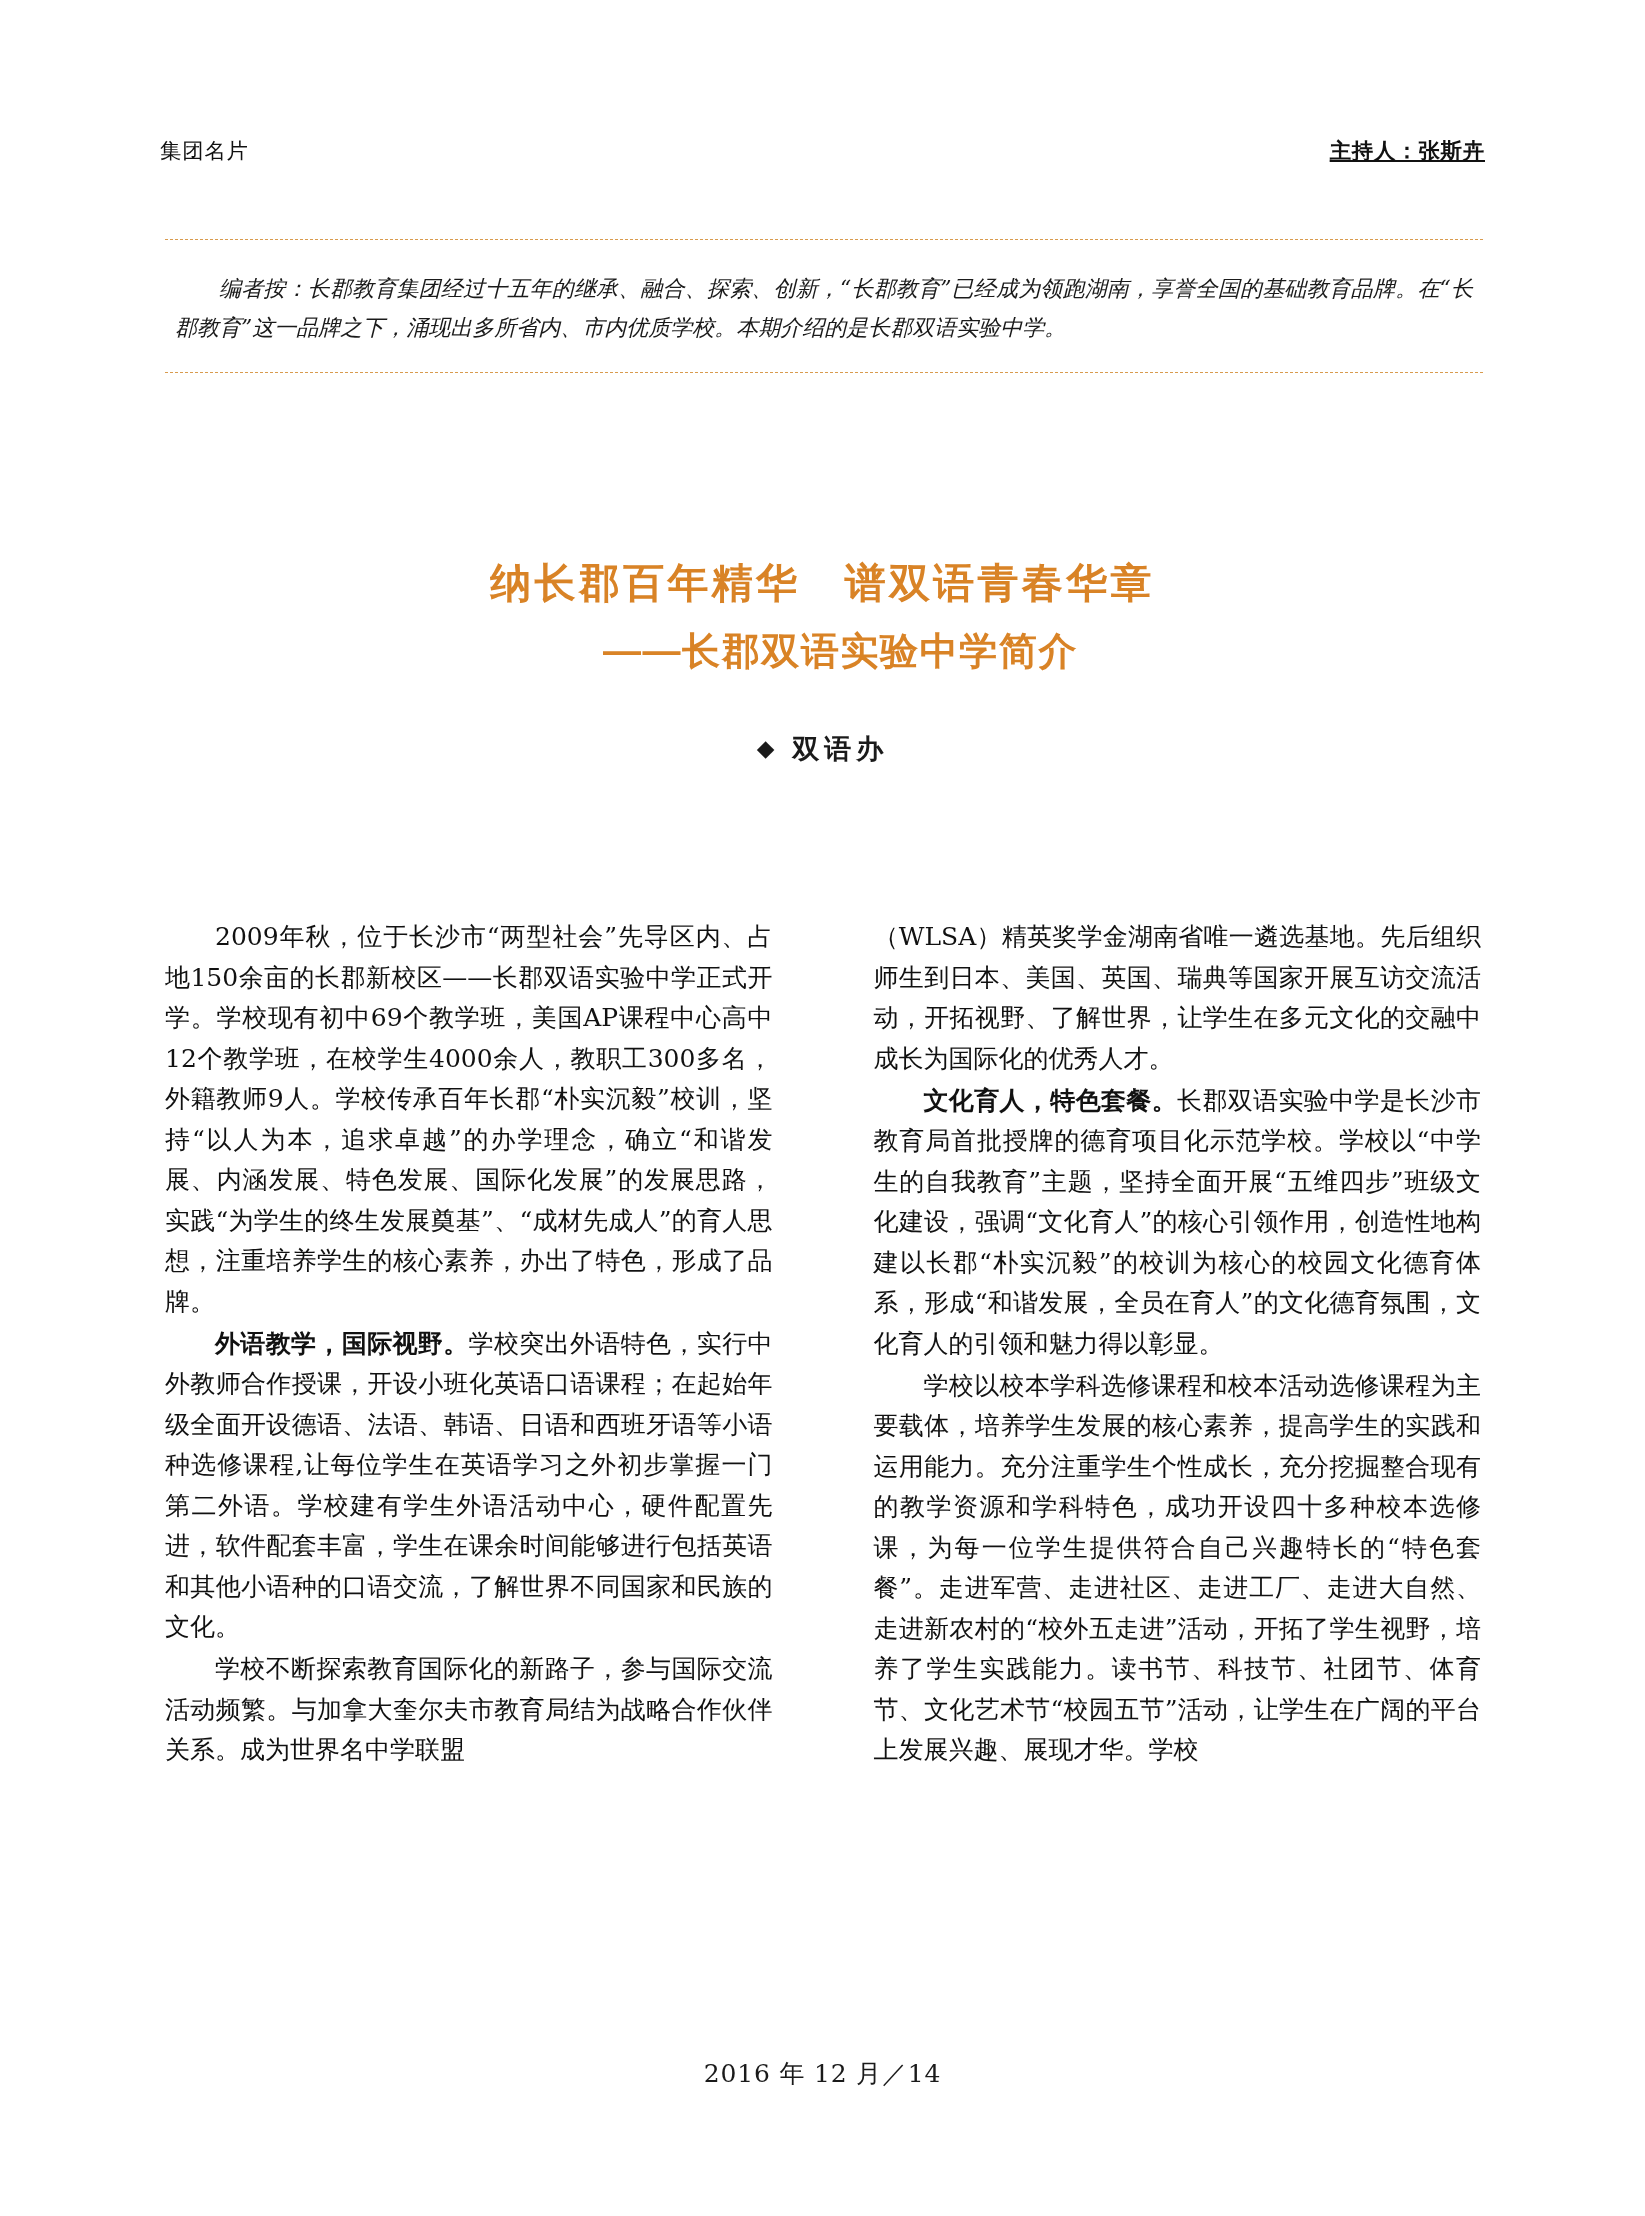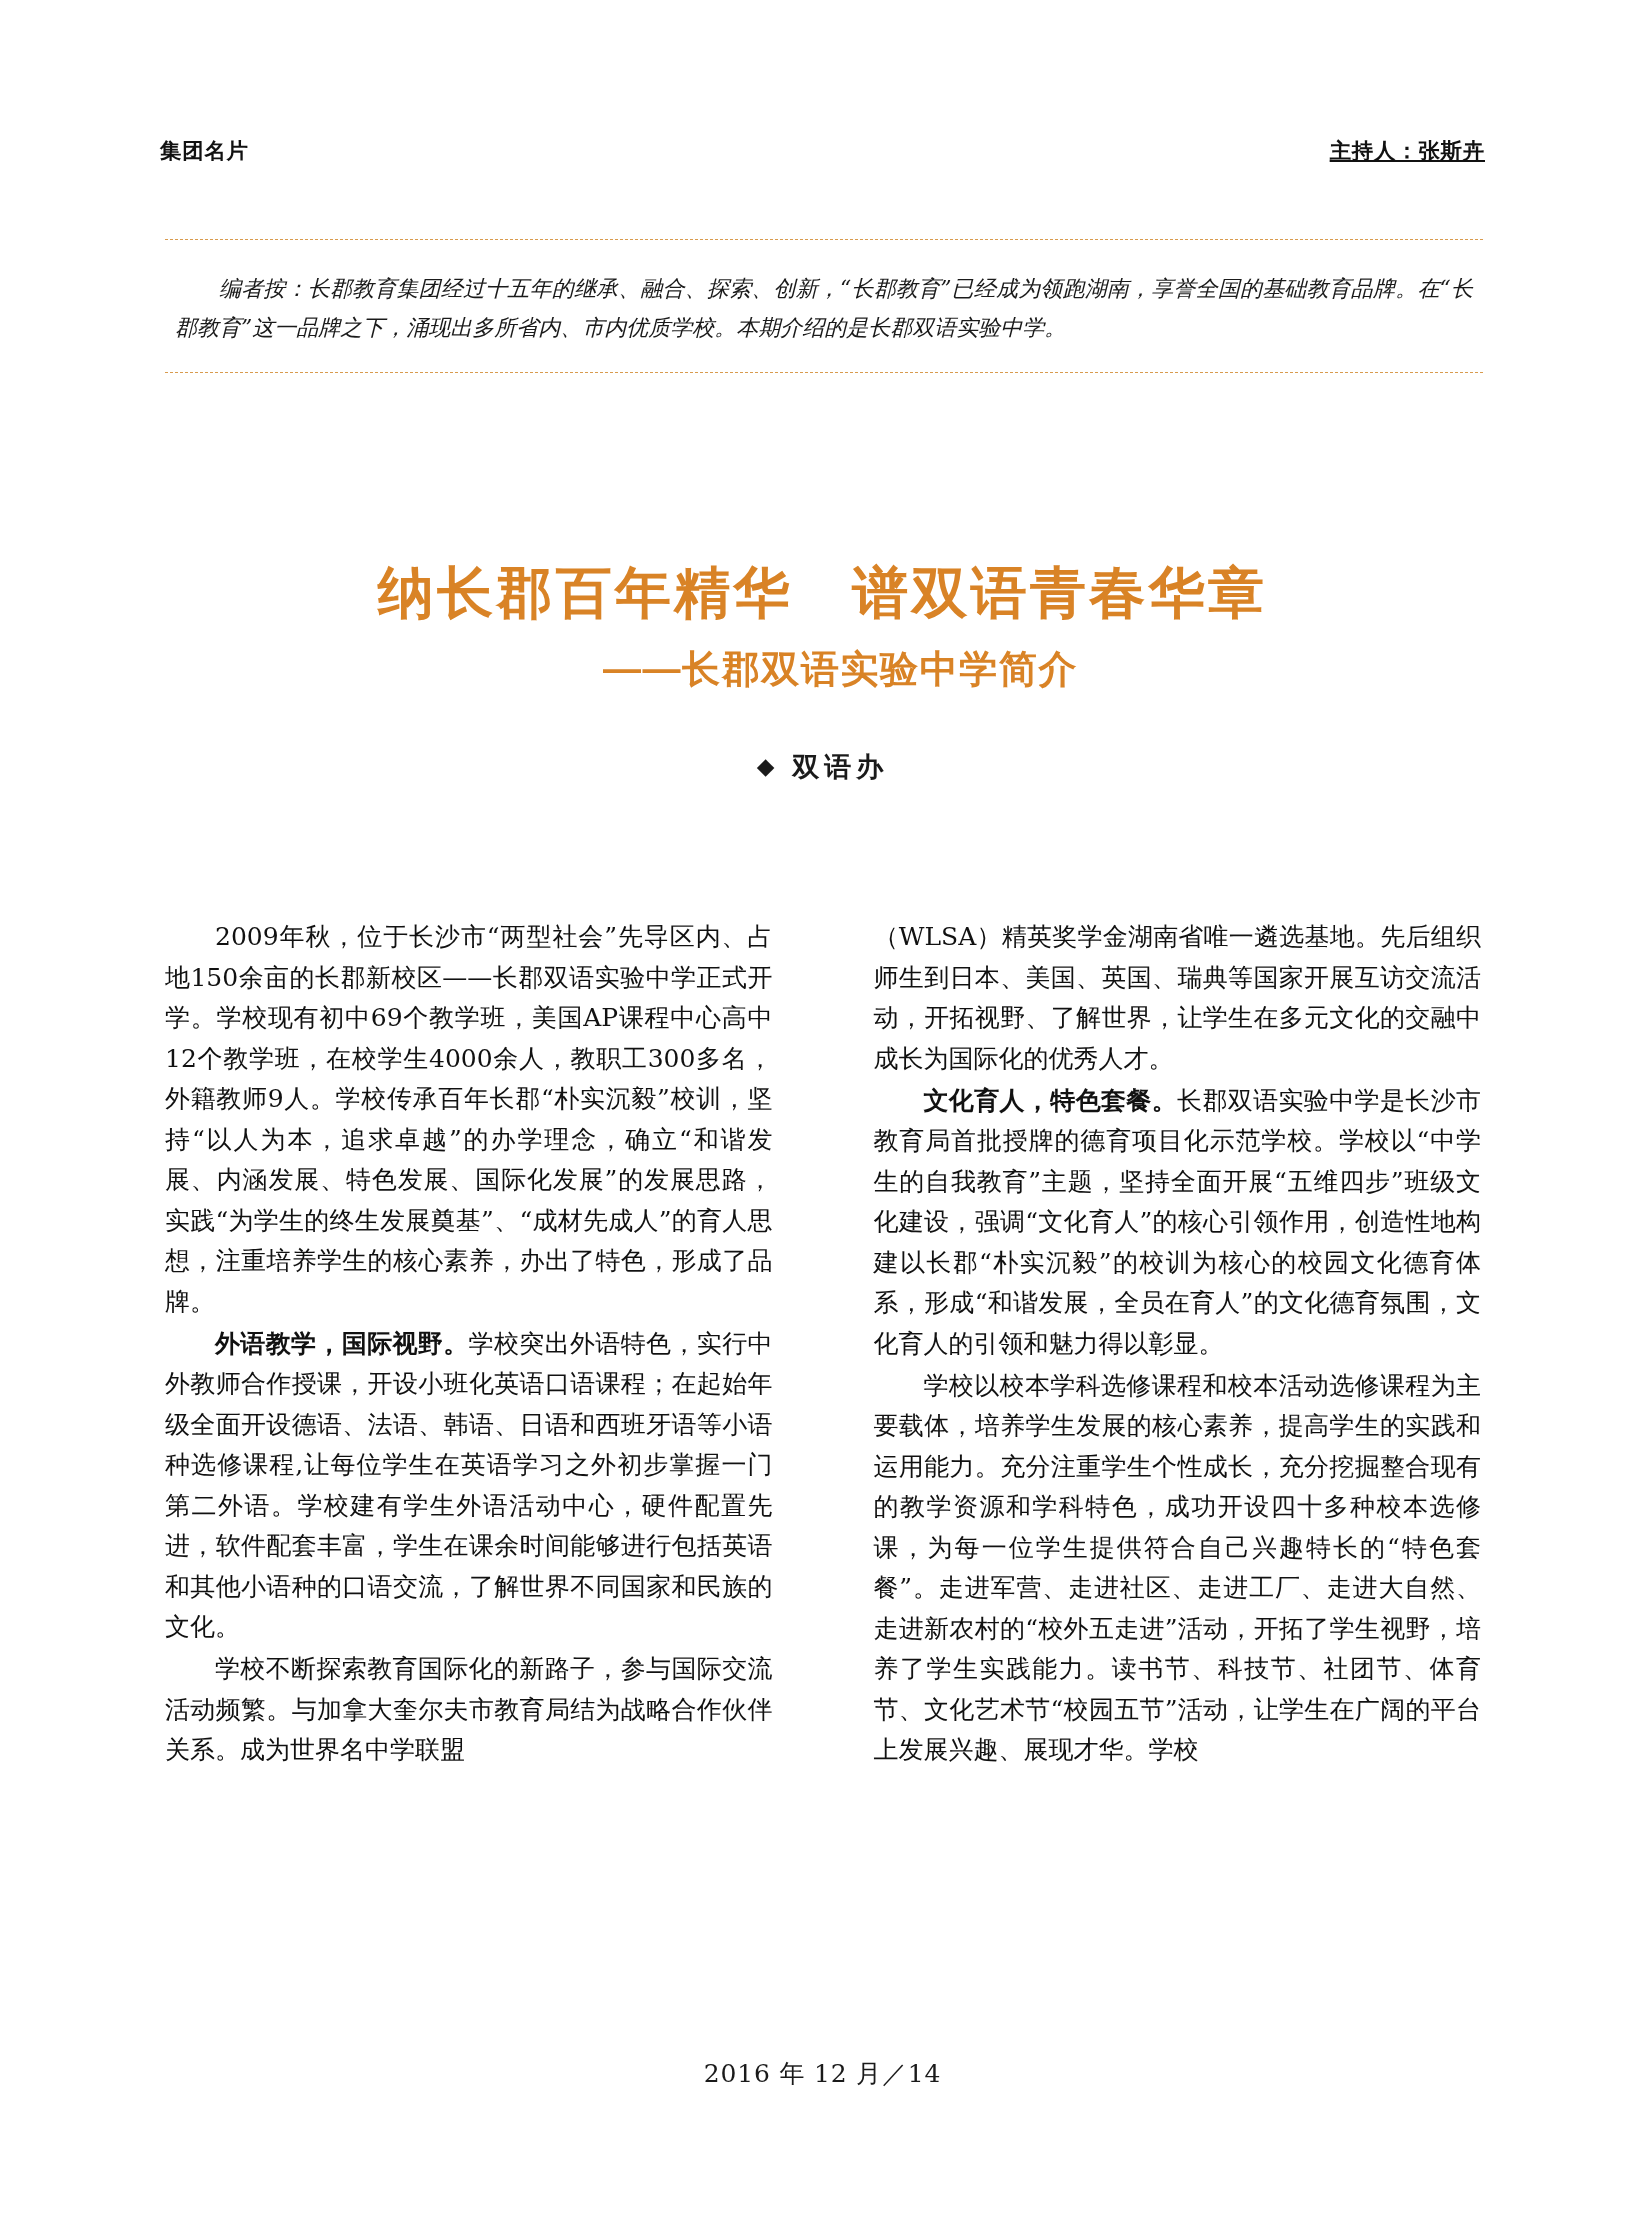--- a/index.html
+++ b/index.html
@@ -29,21 +29,21 @@
     left: 160px;
     right: 160px;
     top: 136px;
     display: flex;
     justify-content: space-between;
     align-items: baseline;
     font-size: 21.4px;
     letter-spacing: 0.8px;
     color: #111;
   }
-  .runhead .left { font-weight: 700; }
+  .runhead .left { font-weight: 400; }
   .runhead .right { font-weight: 600; text-decoration: underline; }
 
   
   .note-box {
     position: absolute;
     left: 165px;
     right: 162px;
     top: 239px;
     border-top: 1.6px dashed #d99b4e;
     border-bottom: 1.6px dashed #d99b4e;
@@ -63,21 +63,21 @@
 
   
   .title-block {
     position: absolute;
     left: 0;
     right: 0;
     top: 559px;
     text-align: center;
   }
   .main-title {
-    font-size: 56px;
+    font-size: 41px;
     font-weight: 700;
     color: #d98326;
     letter-spacing: 3.3px;
     line-height: 1.2;
     font-family: "DejaVu Serif", "Liberation Serif", serif;
   }
   .sub-title {
     margin-top: 18px;
     font-size: 38px;
     font-weight: 700;

